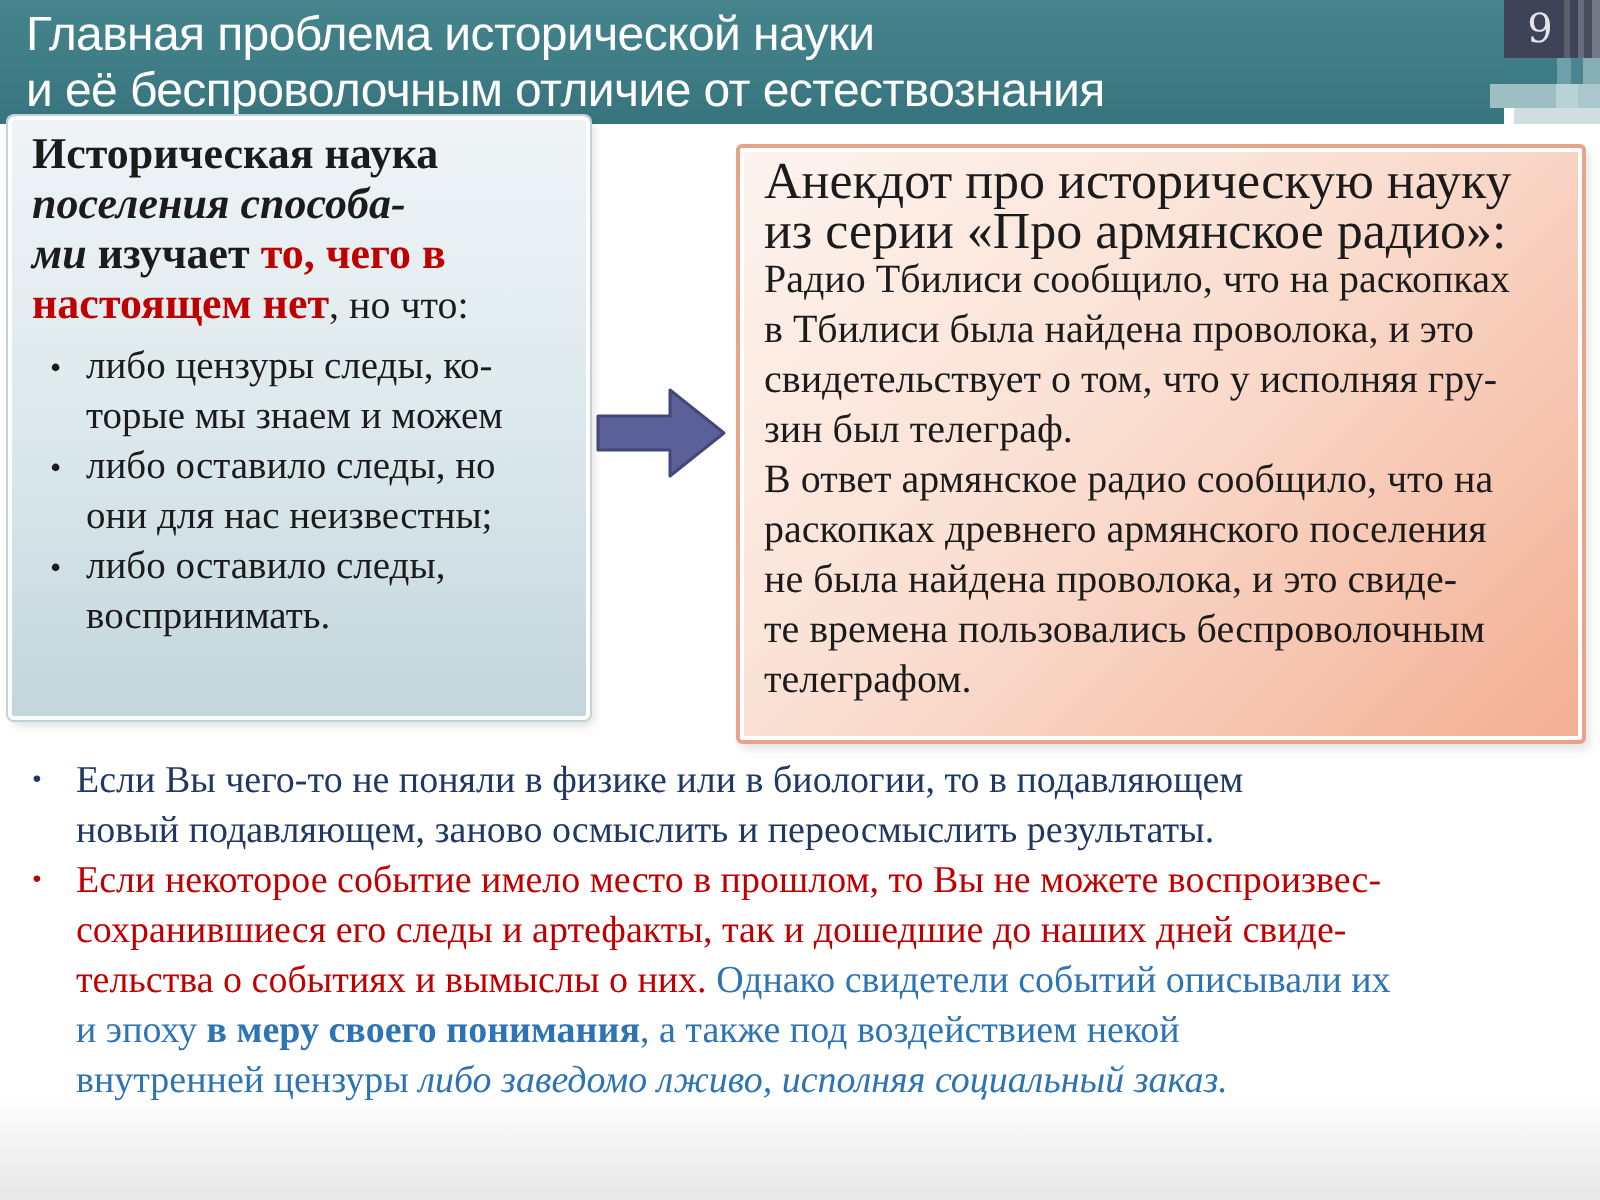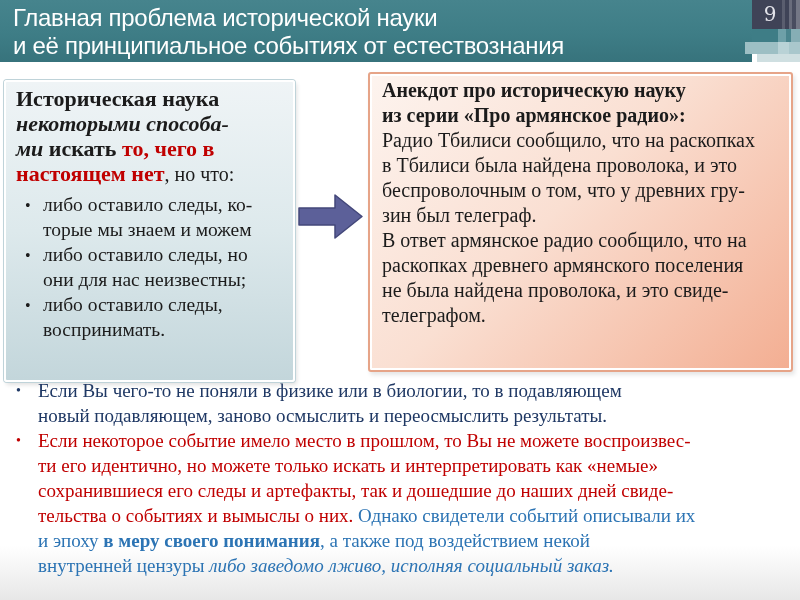--- a/index.html
+++ b/index.html
@@ -26,21 +26,21 @@
     position:absolute; left:782px; top:0; width:18px; height:29px;
     background:linear-gradient(90deg,rgba(255,255,255,.14) 0 3px,rgba(255,255,255,0) 3px 7px,rgba(255,255,255,.22) 7px 10px,rgba(255,255,255,.05) 10px 14px,rgba(255,255,255,.28) 14px 18px);
   }
   .stripe1{position:absolute; left:752px; top:29px; width:48px; height:13px;
     background:linear-gradient(90deg,#3e7d86 0 55%,#6ea0a8 55% 70%,#4b858e 70% 82%,#86aeb5 82% 100%);}
   .stripe2{position:absolute; left:745px; top:42px; width:55px; height:12px;
     background:linear-gradient(90deg,#9dbfc4 0 60%,#b9d2d6 60% 80%,#a9c7cc 80% 100%);}
   .stripe3{position:absolute; left:757px; top:54px; width:43px; height:8px; background:#cfdfe1;}
   
   .left-box{
-    position:absolute; left:4px; top:80px; width:291px; height:302px; box-sizing:border-box;
+    position:absolute; left:4px; top:58px; width:291px; height:302px; box-sizing:border-box;
     background:linear-gradient(180deg,#eff4f6 0%,#dde9ec 50%,#c3d6db 100%);
     border:2px solid #ffffff; border-radius:3px;
     box-shadow:0 0 0 1px #bfd3d9, 2px 3px 4px rgba(0,0,0,.12);
     padding:4px 8px 0 10px; color:#1b1b1b;
   }
   .lb-intro{font-size:22px; line-height:25px; font-weight:bold;}
   .lb-intro .ital{font-style:italic;}
   .red{color:#c00000;}
   .lb-intro .plain{font-weight:normal; font-size:20px;}
   .lb-bullets{margin-top:5px; font-size:19.5px; line-height:25px;}
@@ -51,62 +51,62 @@
   .arrow-wrap{position:absolute; left:298px; top:192px; width:66px; height:50px;}
   
   .right-box{
     position:absolute; left:368px; top:72px; width:425px; height:300px; box-sizing:border-box;
     background:linear-gradient(135deg,#fdf4ef 0%,#fadfd2 45%,#f3ae92 100%);
     border:2px solid #e6a488; border-radius:3px;
     box-shadow:inset 0 0 0 2px #ffffff, 2px 3px 4px rgba(0,0,0,.10);
     padding:4px 8px 0 12px; color:#1b1b1b;
     font-size:20px; line-height:25px;
   }
-  .rb-title{font-weight:bold; font-size:20px;}
+  .rb-title{font-weight:normal; font-size:26px;}
   
   .bottom{
     position:absolute; left:16px; top:378px; width:778px;
     font-size:19px; line-height:25px;
   }
   .bot-item{position:relative; padding-left:22px;}
   .bot-item .mark{position:absolute; left:0; top:0; font-size:14px;}
   .item-a{color:#1f3864;}
   .item-b{color:#c00000;}
   .blue{color:#2c74b4;}
   .blue-b{color:#2c74b4; font-weight:bold;}
   .blue-i{color:#2c74b4; font-style:italic;}
 </style>
 </head>
 <body>
 
 <div class="slide">
 
   <div class="header">
     <div class="t-line">Главная проблема исторической науки</div>
-    <div class="t-line">и её принципиальное событиях от естествознания</div>
+    <div class="t-line">и её беспроволочным отличие от естествознания</div>
   </div>
   <div class="plate">
     <span>9</span>
   </div>
   <div class="plate-stripes"></div>
   <div class="stripe1"></div>
   <div class="stripe2"></div>
   <div class="stripe3"></div>
 
   <div class="left-box">
     <div class="lb-intro">
       <div class="ln"><span>Историческая наука</span></div>
-      <div class="ln"><span class="ital">некоторыми способа-</span></div>
-      <div class="ln"><span class="ital">ми</span><span> искать </span><span class="red">то, чего в</span></div>
+      <div class="ln"><span class="ital">поселения способа-</span></div>
+      <div class="ln"><span class="ital">ми</span><span> изучает </span><span class="red">то, чего в</span></div>
       <div class="ln"><span class="red">настоящем нет</span><span class="plain">, но что:</span></div>
     </div>
     <div class="lb-bullets">
       <div class="lb-item">
         <span class="mark">•</span>
-        <div class="ln">либо оставило следы, ко-</div>
+        <div class="ln">либо цензуры следы, ко-</div>
         <div class="ln">торые мы знаем и можем</div>
       </div>
       <div class="lb-item">
         <span class="mark">•</span>
         <div class="ln">либо оставило следы, но</div>
         <div class="ln">они для нас неизвестны;</div>
       </div>
       <div class="lb-item">
         <span class="mark">•</span>
         <div class="ln">либо оставило следы,</div>
@@ -122,39 +122,39 @@
   </div>
 
   <div class="right-box">
     <div class="rb-title">
       <div class="ln">Анекдот про историческую науку</div>
       <div class="ln">из серии «Про армянское радио»:</div>
     </div>
     <div class="rb-body">
       <div class="ln">Радио Тбилиси сообщило, что на раскопках</div>
       <div class="ln">в Тбилиси была найдена проволока, и это</div>
-      <div class="ln">беспроволочным о том, что у древних гру-</div>
+      <div class="ln">свидетельствует о том, что у исполняя гру-</div>
       <div class="ln">зин был телеграф.</div>
       <div class="ln">В ответ армянское радио сообщило, что на</div>
       <div class="ln">раскопках древнего армянского поселения</div>
       <div class="ln">не была найдена проволока, и это свиде-</div>
+      <div class="ln">те времена пользовались беспроволочным</div>
       <div class="ln">телеграфом.</div>
     </div>
   </div>
 
   <div class="bottom">
     <div class="bot-item item-a">
       <span class="mark">•</span>
       <div class="ln">Если Вы чего-то не поняли в физике или в биологии, то в подавляющем</div>
       <div class="ln">новый подавляющем, заново осмыслить и переосмыслить результаты.</div>
     </div>
     <div class="bot-item item-b">
       <span class="mark">•</span>
       <div class="ln">Если некоторое событие имело место в прошлом, то Вы не можете воспроизвес-</div>
-      <div class="ln">ти его идентично, но можете только искать и интерпретировать как «немые»</div>
       <div class="ln">сохранившиеся его следы и артефакты, так и дошедшие до наших дней свиде-</div>
       <div class="ln"><span>тельства о событиях и вымыслы о них.</span><span class="blue"> Однако свидетели событий описывали их</span></div>
       <div class="ln"><span class="blue">и эпоху </span><span class="blue-b">в меру своего понимания</span><span class="blue">, а также под воздействием некой</span></div>
       <div class="ln"><span class="blue">внутренней цензуры </span><span class="blue-i">либо заведомо лживо, исполняя социальный заказ.</span></div>
     </div>
   </div>
 
 </div>
 
 </body></html>

